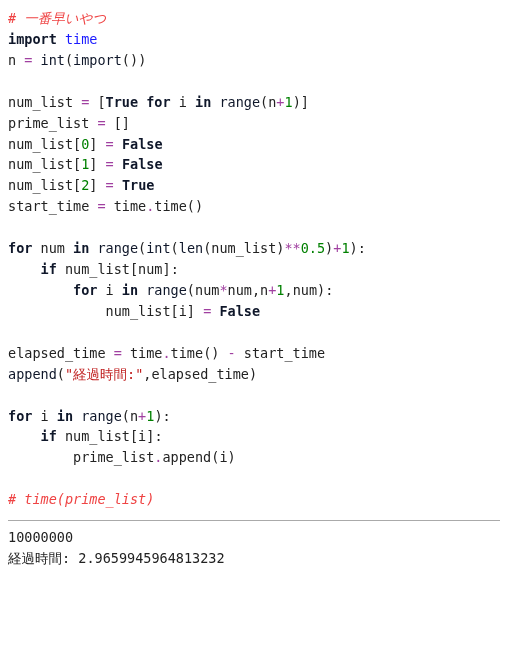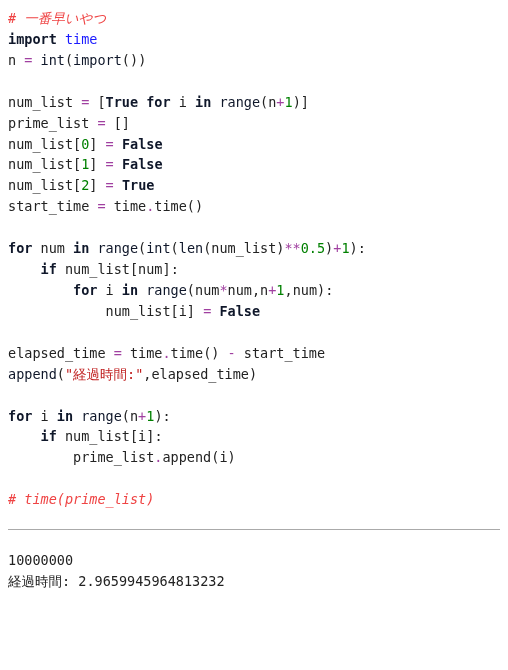--- a/index.html
+++ b/index.html
@@ -12,23 +12,23 @@
     color: #222;
     width: 508px;
     box-sizing: border-box;
   }
   pre {
     margin: 0;
     white-space: pre;
     font-family: inherit;
   }
   .output {
-    margin-top: 19px;
+    margin-top: 10px;
     border-top: 1px solid #aaa;
-    padding-top: 20px;
+    padding-top: 6px;
   }
   .c-comment { color: #ef4444; font-style: italic; }
   .c-keyword { color: #0f172a; font-weight: bold; }
   .c-builtin { color: #0f172a; }
   .c-op      { color: #a040a0; }
   .c-num     { color: #008000; }
   .c-str     { color: #c02020; }
   .c-name    { color: #1a1aff; }
 </style>
 </head>

